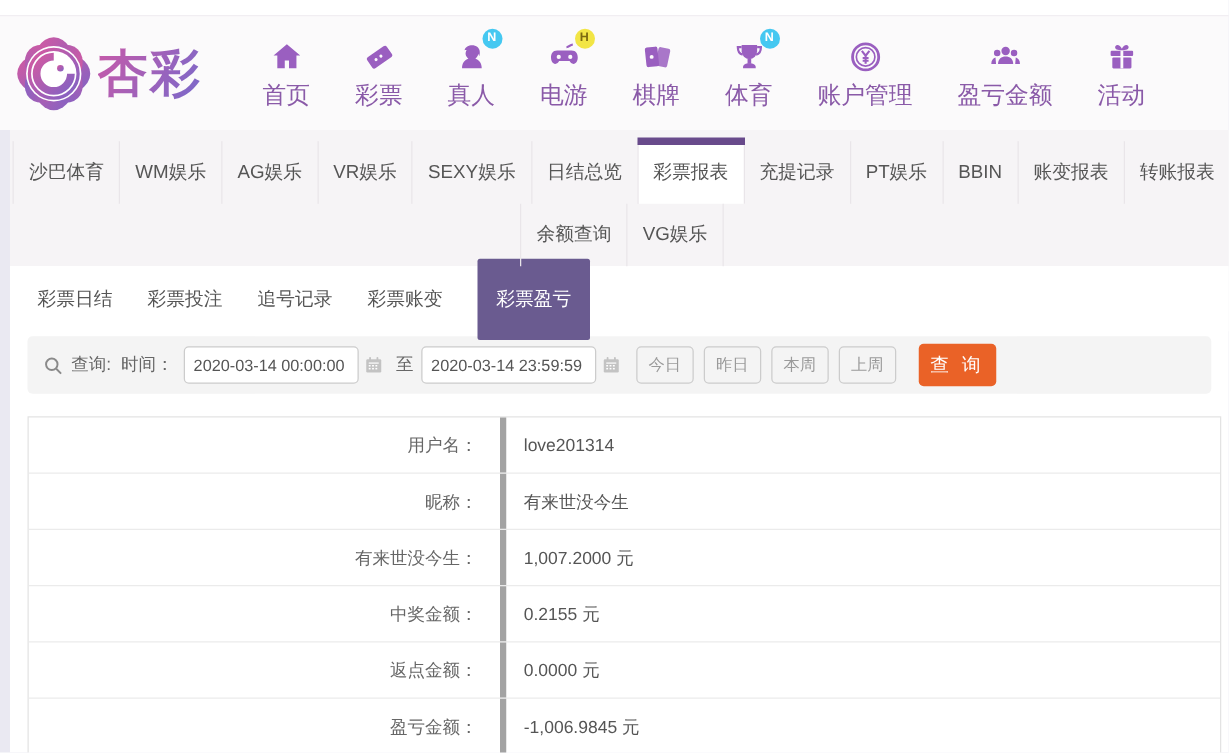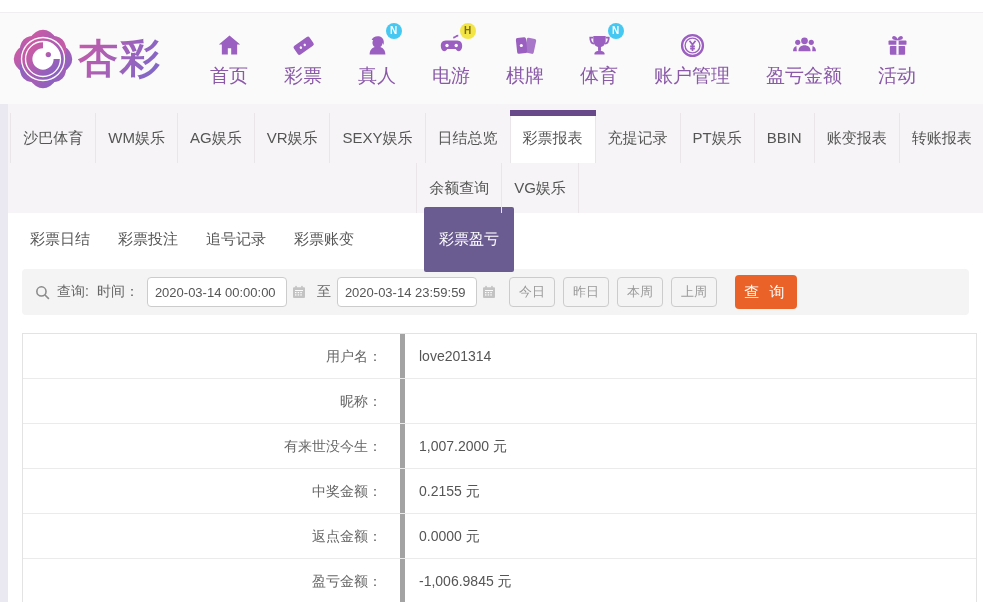--- a/index.html
+++ b/index.html
@@ -33,21 +33,21 @@
   .tab-row { display:flex; height:50px; padding-left:4px;justify-content:center; }
   .tab { padding:0 12px; line-height:50px; font-size:15px; color:#555;
     border-right:1px solid #e9e5e9; cursor:pointer; position:relative; white-space:nowrap; }
   .tab:first-child { border-left:1px solid #e9e5e9; }
   .tab.active { background:#fff; }
   .tab.active::before { content:""; position:absolute; top:-3px; left:-1px; right:-1px; height:6px; background:#684a8b; }
 
   
   .subnav { height:52px; background:#fff; display:flex; align-items:center; padding-left:22px; gap:28px; }
   .subtab { font-size:15px; color:#555; cursor:pointer; white-space:nowrap; }
-  .subtab.active { background:#6a5b90; color:#fff; padding:23px 15px; border-radius:2px;margin-left:42px; }
+  .subtab.active { background:#6a5b90; color:#fff; padding:23px 15px; border-radius:2px; }
 
   
   .query-bar { margin:4px 14px 0 14px; height:46px; background:#f4f4f4; border-radius:4px;
     display:flex; align-items:center; padding:0 12px; }
   .query-bar .q-icon { width:17px; height:17px; margin-right:6px; flex:none; }
   .q-label { font-size:14px; color:#666; margin-right:8px; white-space:nowrap; }
   .date-input { width:140px; height:30px; border:1px solid #ccc; border-radius:4px; background:#fff;
     font-size:13px; color:#555; padding:0 7px; font-family:"Liberation Sans","DejaVu Sans",sans-serif; }
   .cal-icon { width:16px; height:16px; margin:0 4px; flex:none; }
   .to-label { font-size:14px; color:#666; margin:0 6px; }
@@ -270,20 +270,21 @@
     <button class="submit-btn">查 询</button>
   </div>
 
   <div class="report-table">
     <div class="t-row">
       <div class="t-label">用户名：</div>
       <div class="t-value">love201314</div>
     </div>
     <div class="t-row">
       <div class="t-label">昵称：</div>
+      <div class="t-value">有来世没今生</div>
     </div>
     <div class="t-row">
       <div class="t-label">有来世没今生：</div>
       <div class="t-value">1,007.2000 元</div>
     </div>
     <div class="t-row">
       <div class="t-label">中奖金额：</div>
       <div class="t-value">0.2155 元</div>
     </div>
     <div class="t-row">

